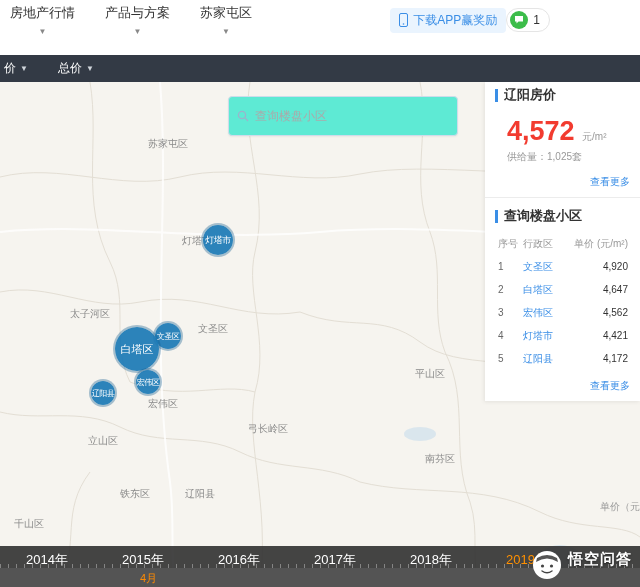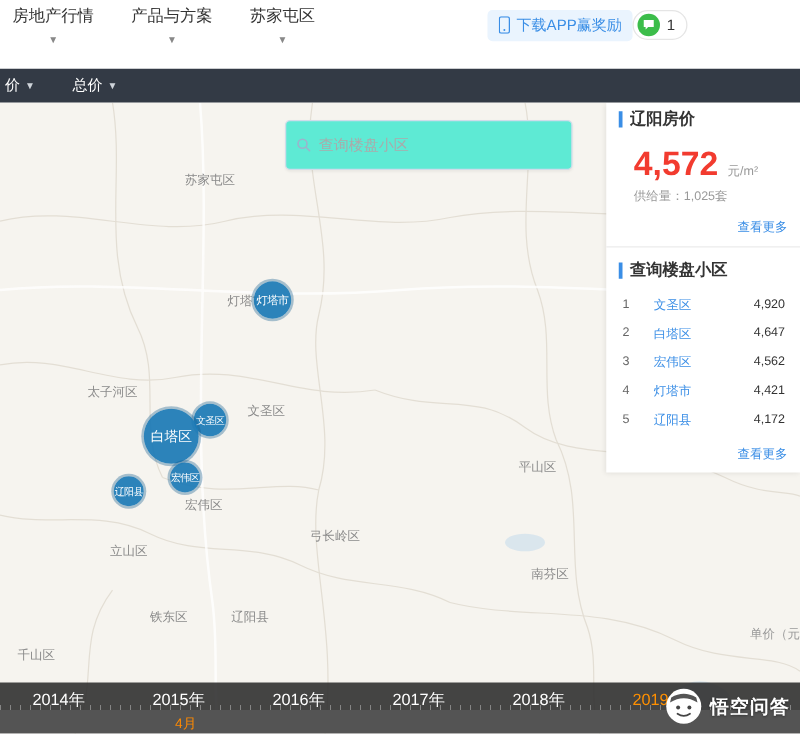--- a/index.html
+++ b/index.html
@@ -77,21 +77,21 @@
     background:rgba(43,43,43,0.88); z-index:4; }
   .timeline::after { content:""; position:absolute; left:0; right:0; bottom:0; height:4px;
     background-image:repeating-linear-gradient(90deg, rgba(255,255,255,0.35) 0 1px, transparent 1px 8px); }
   .year { position:absolute; top:5px; font-size:13px; color:#fff; cursor:pointer; }
   .y0{left:26px;} .y1{left:122px;} .y2{left:218px;} .y3{left:314px;} .y4{left:410px;}
   .y5{left:506px; color:#ff9000;}
   .monthbar { position:absolute; left:0; right:0; top:486px; height:19px; background:#545454; z-index:4; }
   .month-cur { position:absolute; left:140px; top:3px; font-size:11px; color:#ff8a00; }
 
   
-  .watermark { position:absolute; right:8px; top:468px; display:flex; align-items:center; gap:6px;
+  .watermark { position:absolute; right:8px; top:468px; display:flex; gap:6px;
     z-index:8; }
   .wm-text { color:#fff; font-size:15px; font-weight:bold; letter-spacing:1px;
     text-shadow:0 1px 2px rgba(0,0,0,0.45); }
 </style>
 </head>
 <body>
 
 <div class="page">
 
   <header class="topnav">
@@ -198,20 +198,25 @@
           <span class="price-unit">元/m²</span>
         </div>
         <div class="supply">供给量：1,025套</div>
       </div>
       <a class="more-link">查看更多</a>
       <div class="divider"></div>
 
       <div class="sec2">
         <div class="sec-title">查询楼盘小区</div>
         <div class="ptable">
+          <div class="trow thead">
+            <span class="c-rank">序号</span>
+            <span class="c-dist">行政区</span>
+            <span class="c-price">单价 (元/m²)</span>
+          </div>
           <div class="trow">
             <span class="c-rank">1</span>
             <span class="c-dist">文圣区</span>
             <span class="c-price">4,920</span>
           </div>
           <div class="trow">
             <span class="c-rank">2</span>
             <span class="c-dist">白塔区</span>
             <span class="c-price">4,647</span>
           </div>

